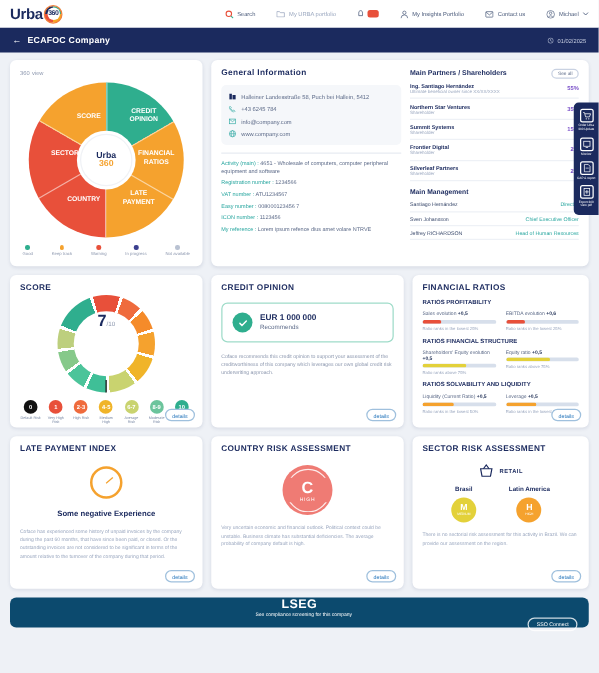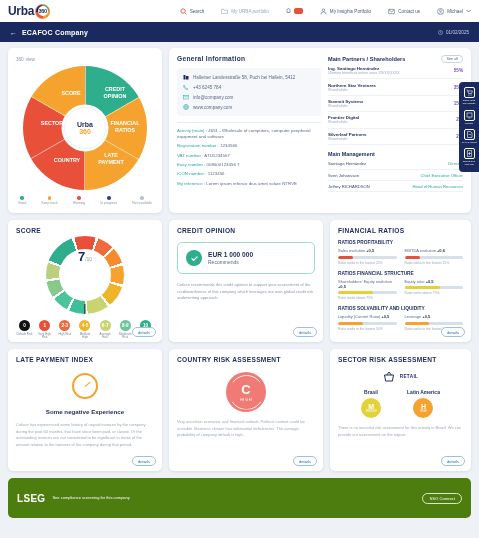--- a/index.html
+++ b/index.html
@@ -160,21 +160,21 @@
   .sector-head { display:flex; align-items:center; justify-content:center; gap:5px; margin-top:8px;}
   .sector-head .lbl { font-size:4.6px; font-weight:bold; letter-spacing:.4px; color:#1b2a5e;}
   .sector-row { display:flex; justify-content:center; gap:26px; margin-top:7px;}
   .sreg { text-align:center; }
   .sreg .rn { font-size:5px; font-weight:bold; color:#1b2a5e; margin-bottom:3px;}
   .sreg .cc { width:20px; height:20px; border-radius:50%; margin:0 auto; color:#fff;
     display:flex; flex-direction:column; align-items:center; justify-content:center; }
   .sreg .cc b { font-size:7px; line-height:1;}
   .sreg .cc span { font-size:2.6px; }
   
-  .lseg { background:#4d7c0f; border-radius:5px; height:40px; display:flex; align-items:center; padding:0 9px; margin-bottom:7px;}
+  .lseg { background:#0c4a6e; border-radius:5px; height:24px; display:flex; align-items:center; padding:0 9px; margin-bottom:7px;flex-direction:column;}
   .lseg .lg2 { font-size:10px; font-weight:bold; color:#fff; letter-spacing:.3px; }
   .lseg .tx { font-size:4px; color:#fff; margin-left:7px; line-height:1.35; }
   .lseg .btn { margin-left:auto; font-size:4.2px; color:#fff; border:.7px solid rgba(255,255,255,.8); border-radius:8px; padding:2px 6px;}
   
   .rail { position:absolute; right:0; top:82px; width:20px; background:#1b2a5e;
     border-radius:4px 0 0 4px; padding:5px 2px; display:flex; flex-direction:column; gap:4px; align-items:center;}
   .rail-item { display:flex; flex-direction:column; align-items:center; gap:1px; }
   .rail-item .ic { width:11px; height:11px; border:.8px solid #fff; border-radius:2px; display:flex; align-items:center; justify-content:center;}
   .rail-item span { font-size:2.5px; color:#fff; text-align:center; line-height:1.3; }
   svg { display:block; }

